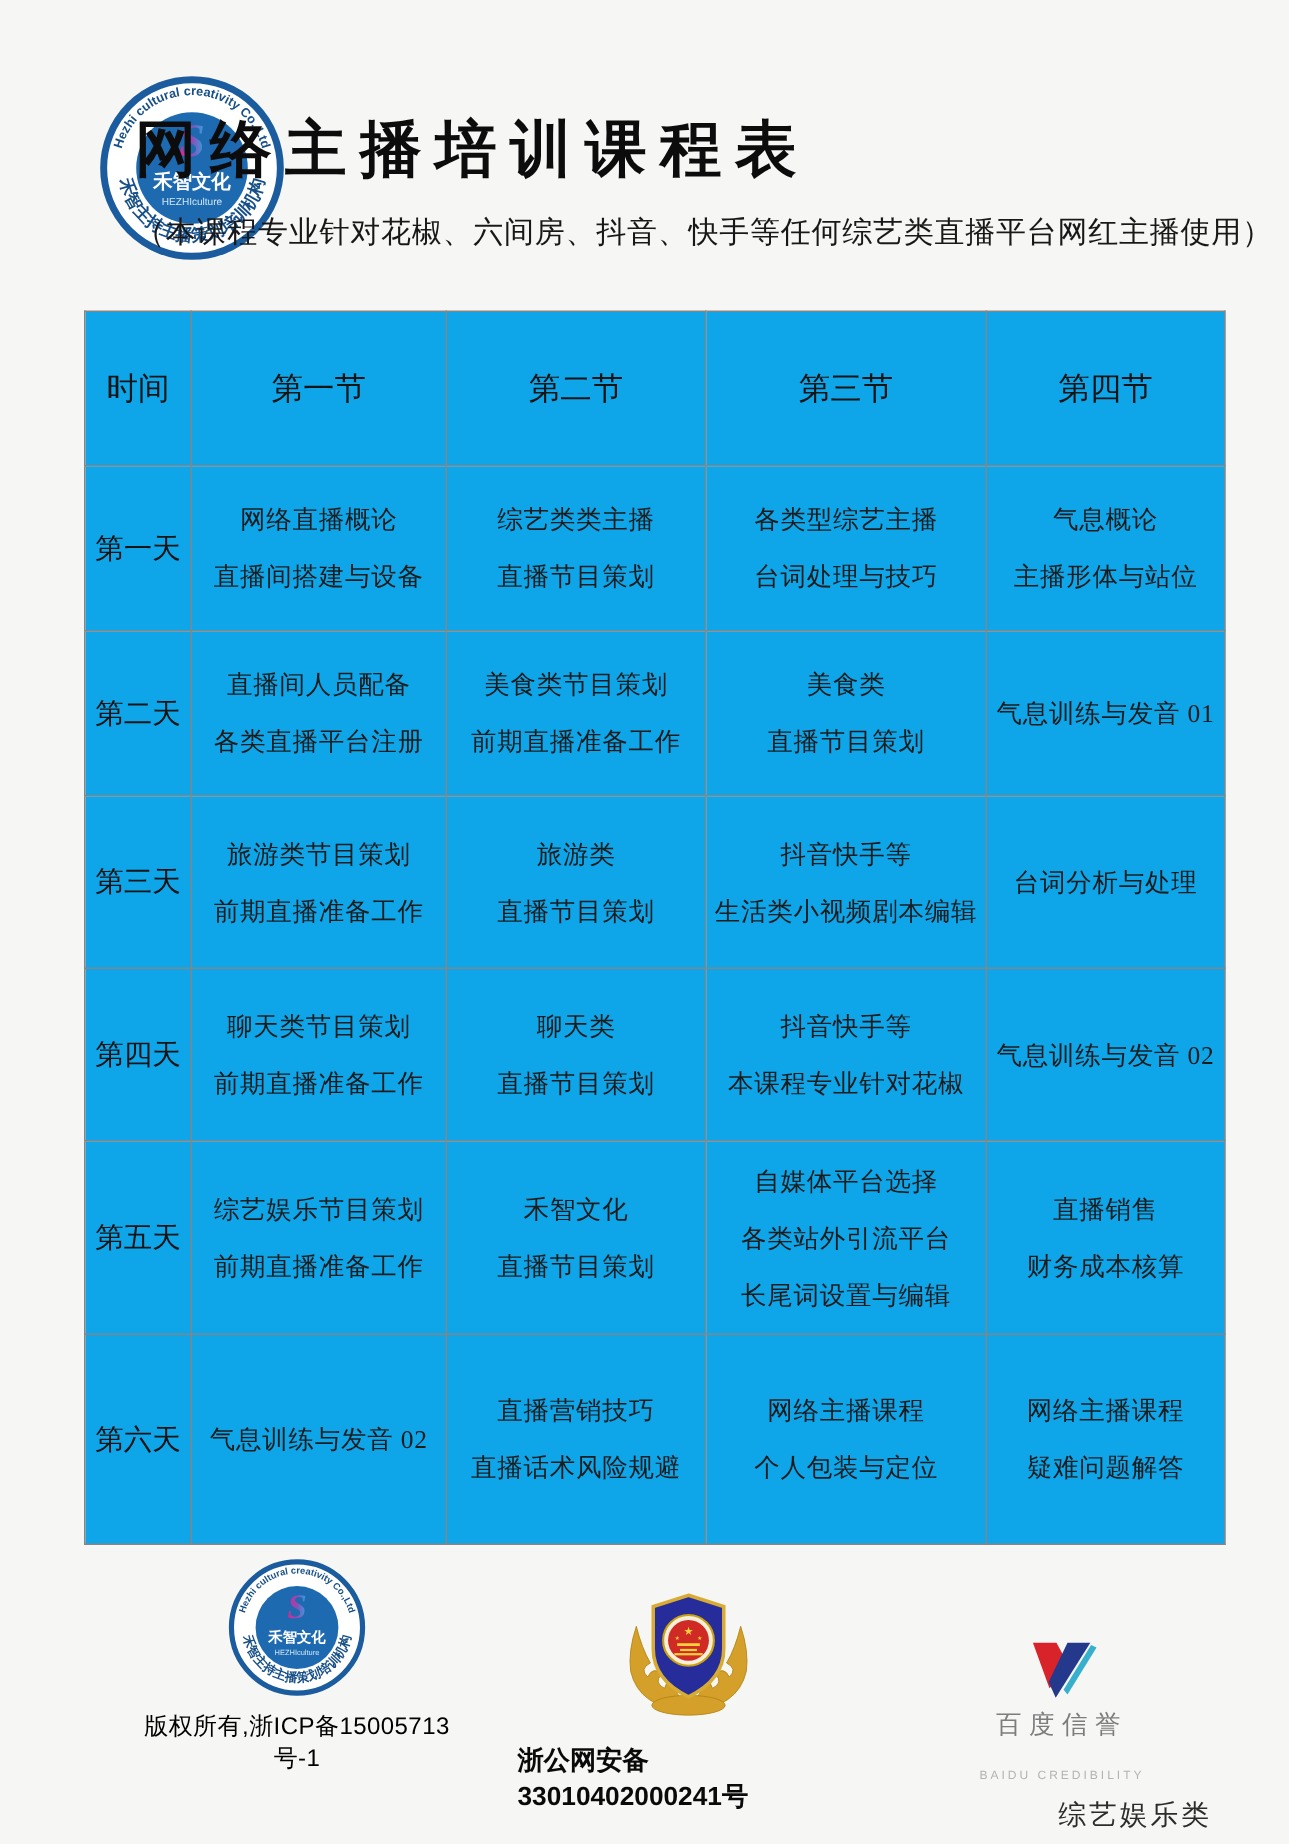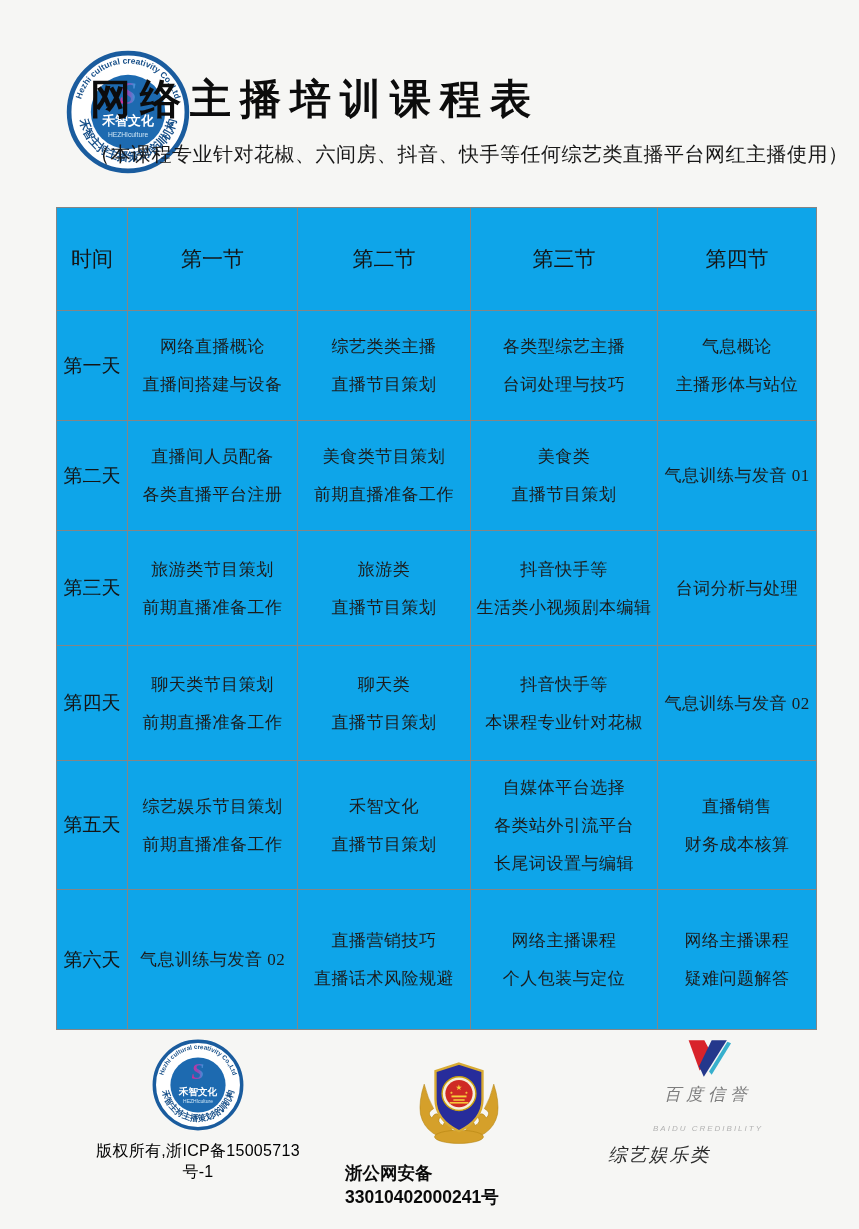--- a/index.html
+++ b/index.html
@@ -42,21 +42,21 @@
   tr.row3{height:115px;}
   tr.row4{height:129px;}
   tr.row5{height:140px;}
   th.colhead{font-size:21px;color:#141414;}
   td.day{font-size:19px;color:#141414;}
   .cell{display:flex;flex-direction:column;gap:15px;align-items:center;justify-content:center;}
   .ln{font-size:17px;color:#1c1c1c;letter-spacing:0.5px;white-space:nowrap;}
   
   .footer-left{position:absolute;left:92px;top:1037px;width:212px;text-align:center;}
   .footer-center{position:absolute;left:345px;top:1055px;width:228px;text-align:left;}
-  .footer-right{position:absolute;left:608px;top:1037px;width:200px;text-align:left;font-style:italic;}
+  .footer-right{position:absolute;left:608px;top:1092px;width:200px;text-align:right;}
   .logo-zone{height:96px;display:flex;align-items:center;justify-content:center;flex-direction:column;}
   .copyright-text{
     margin-top:8px;font-family:"Liberation Sans","DejaVu Sans",sans-serif;
     font-size:16px;color:#000000;letter-spacing:0.3px;
   }
   .police-filing-text{
     margin-top:10px;font-family:"Liberation Sans","DejaVu Sans",sans-serif;
     font-size:17.5px;font-weight:bold;color:#0a0a0a;
   }
   .baidu-title{

